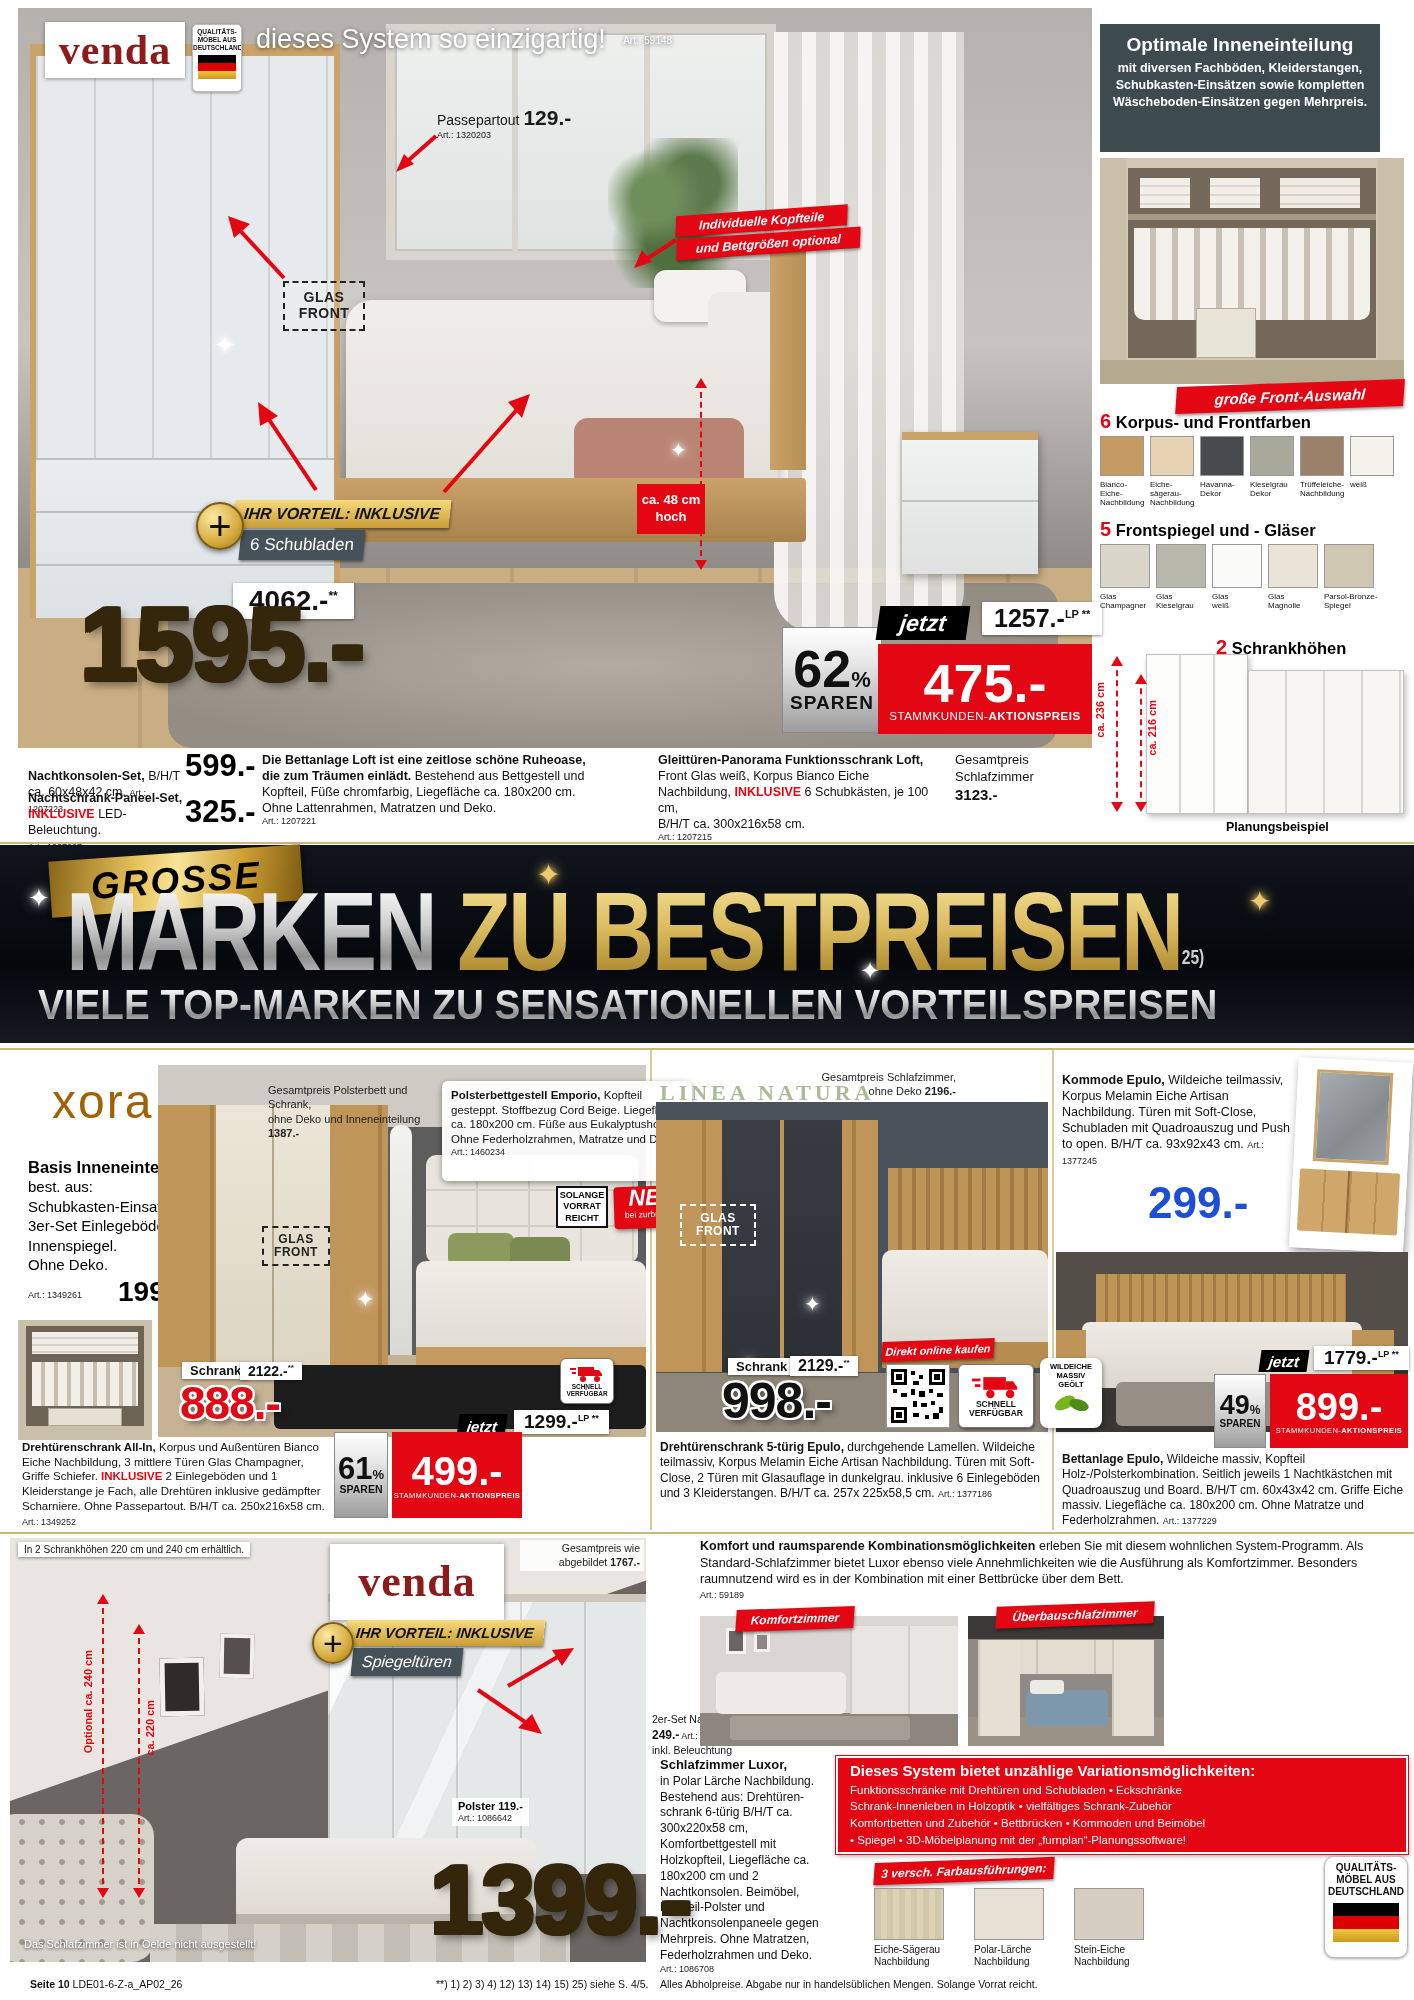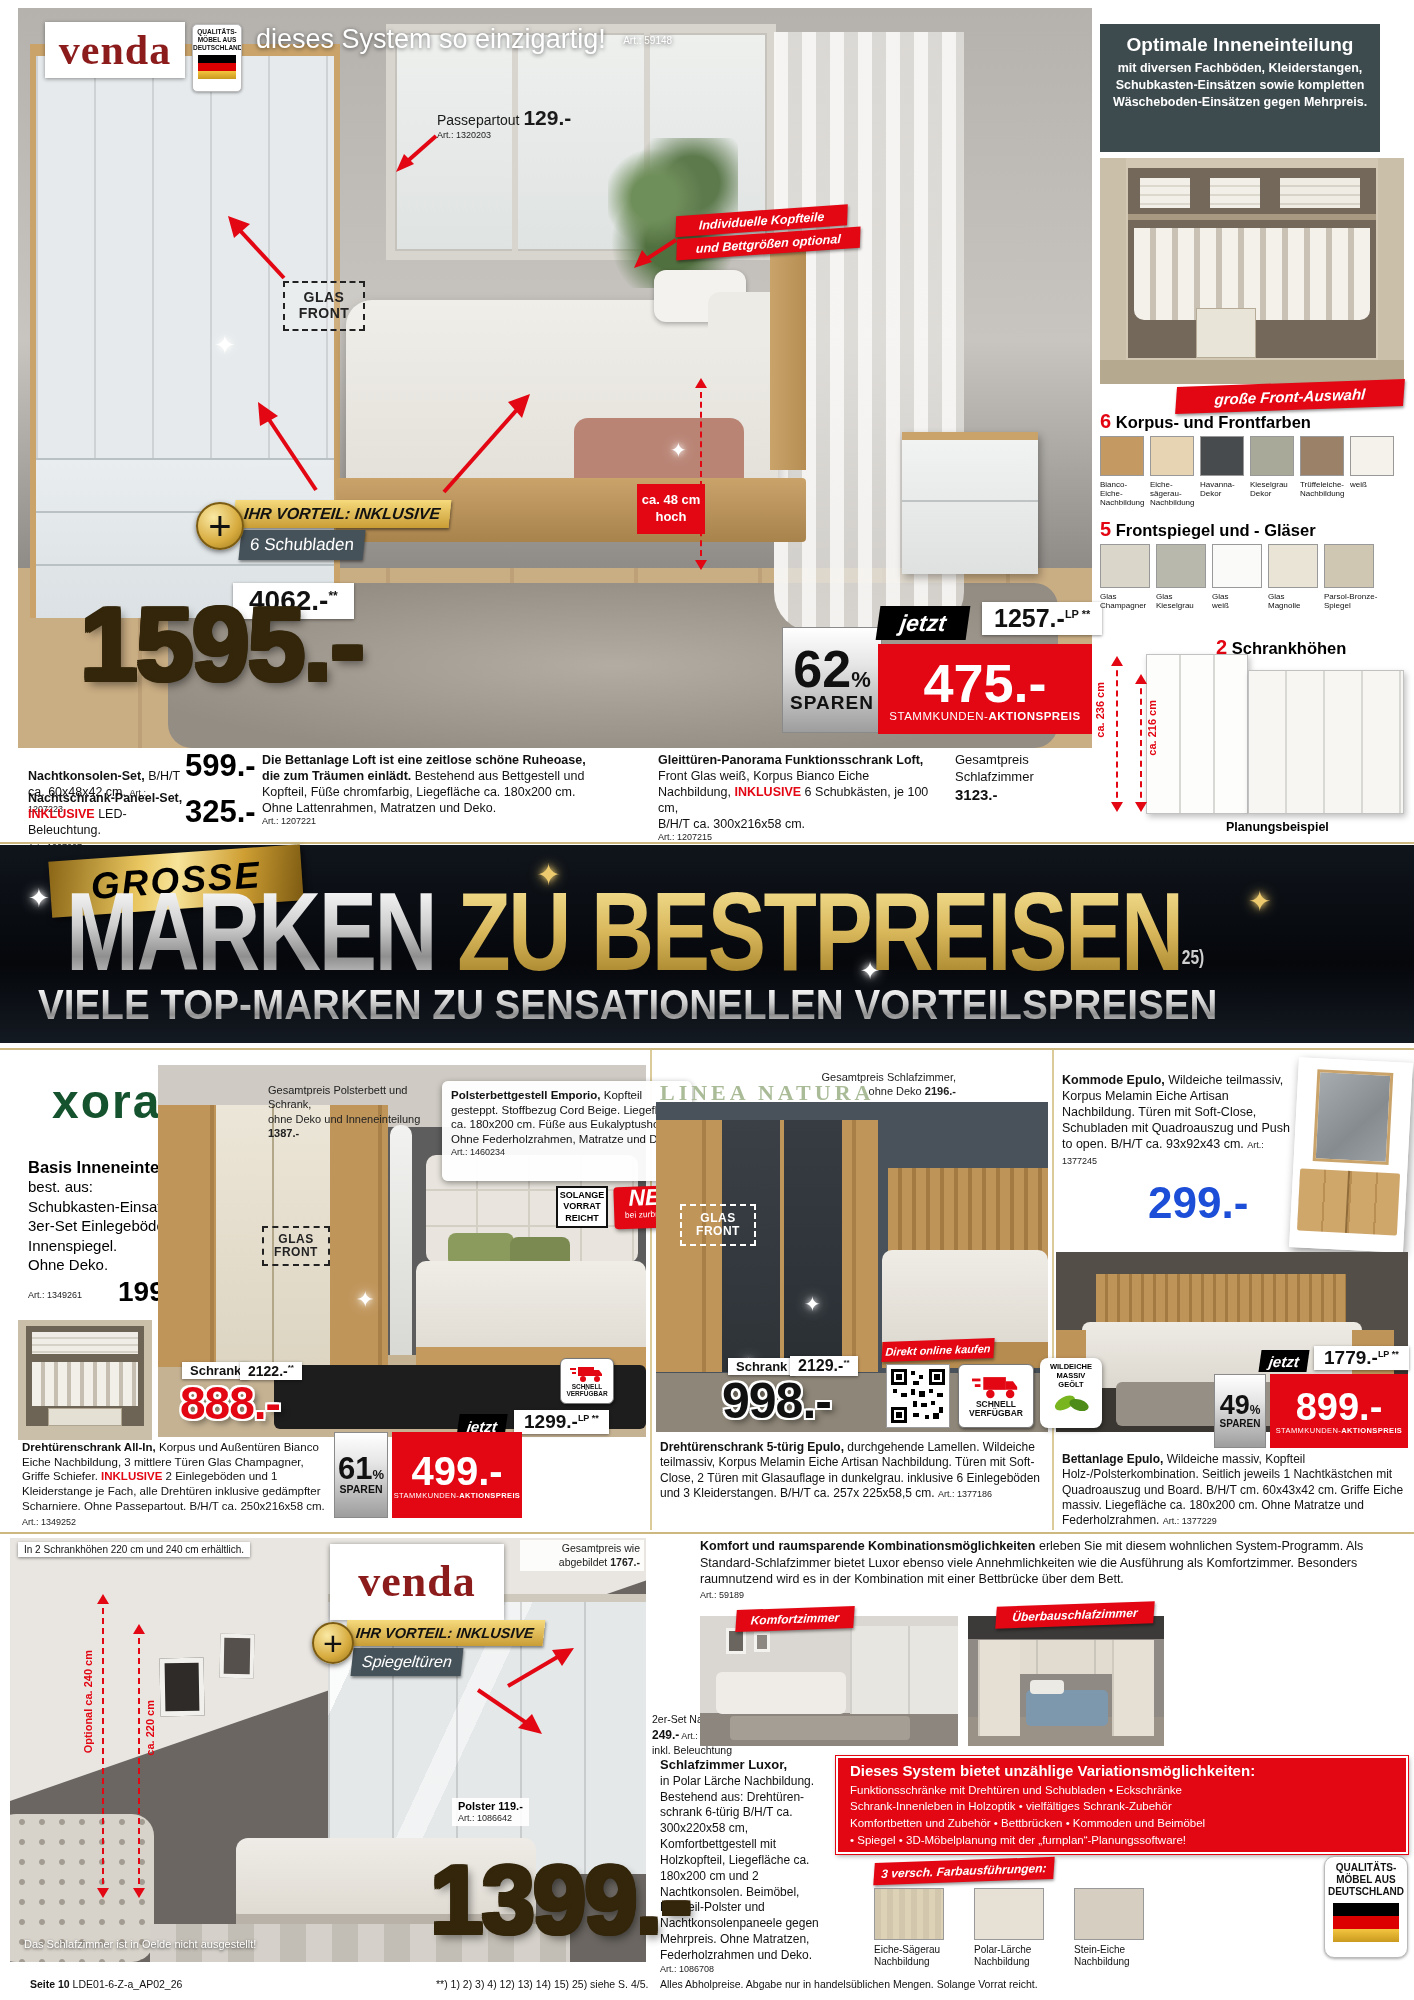--- a/index.html
+++ b/index.html
@@ -282,21 +282,21 @@
     <div class="abs" style="left:66px;top:22px;white-space:nowrap;transform:scaleX(.78);transform-origin:left center">
       <span class="silver-text" style="font-size:112px;letter-spacing:-3px">MARKEN</span><span class="goldout-text" style="font-size:112px;letter-spacing:-3px"> ZU BESTPREISEN</span><sup style="color:#cfcfcf;font-size:20px;font-weight:bold">25)</sup>
     </div>
     <div class="abs silver-text" style="left:38px;top:136px;font-size:42px;white-space:nowrap;transform:scaleX(.92);transform-origin:left center;letter-spacing:0">VIELE TOP-MARKEN ZU SENSATIONELLEN VORTEILSPREISEN</div>
   </div>
 
   <div class="tanrule" style="left:0;top:1048px;width:1414px"></div>
   <div class="vsep" style="left:650px;top:1050px;height:480px"></div>
   <div class="vsep" style="left:1052px;top:1050px;height:480px"></div>
 
-  <div class="abs" style="left:52px;top:1078px;font-size:48px;font-weight:bold;color:#14532d;letter-spacing:2px;line-height:1">xora</div>
+  <div class="abs" style="left:52px;top:1078px;font-size:48px;font-weight:normal;color:#a16207;letter-spacing:2px;line-height:1">xora</div>
   <div class="abs" style="left:28px;top:1158px;width:190px">
     <div class="b" style="font-size:16.5px">Basis Inneneinteilung</div>
     <div class="pl" style="font-size:15px;line-height:1.3">best. aus:
 Schubkasten-Einsatz,
 3er-Set Einlegeböden und
 Innenspiegel.
 Ohne Deko.</div>
     <div class="art" style="margin-top:15px">Art.: 1349261</div>
   </div>
   <div class="abs b" style="left:118px;top:1276px;font-size:28px">199.-</div>

